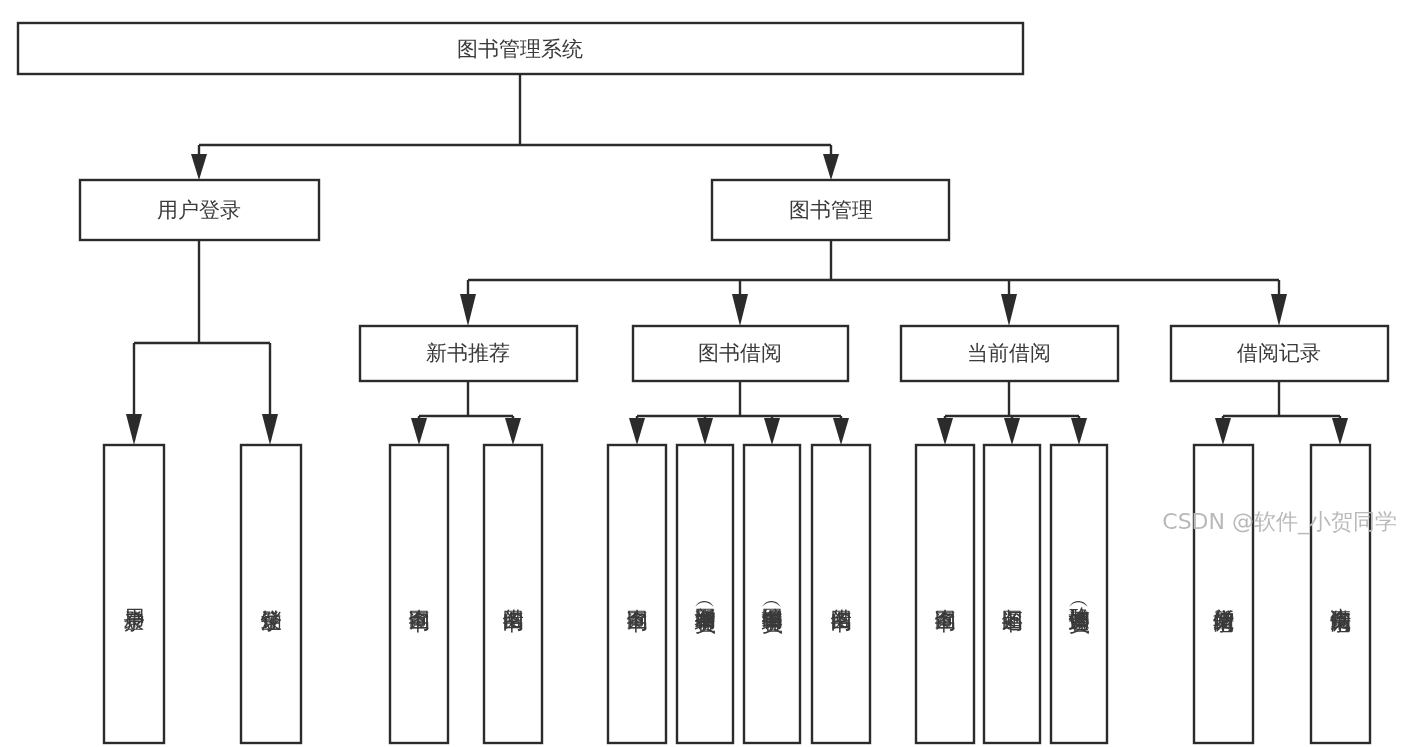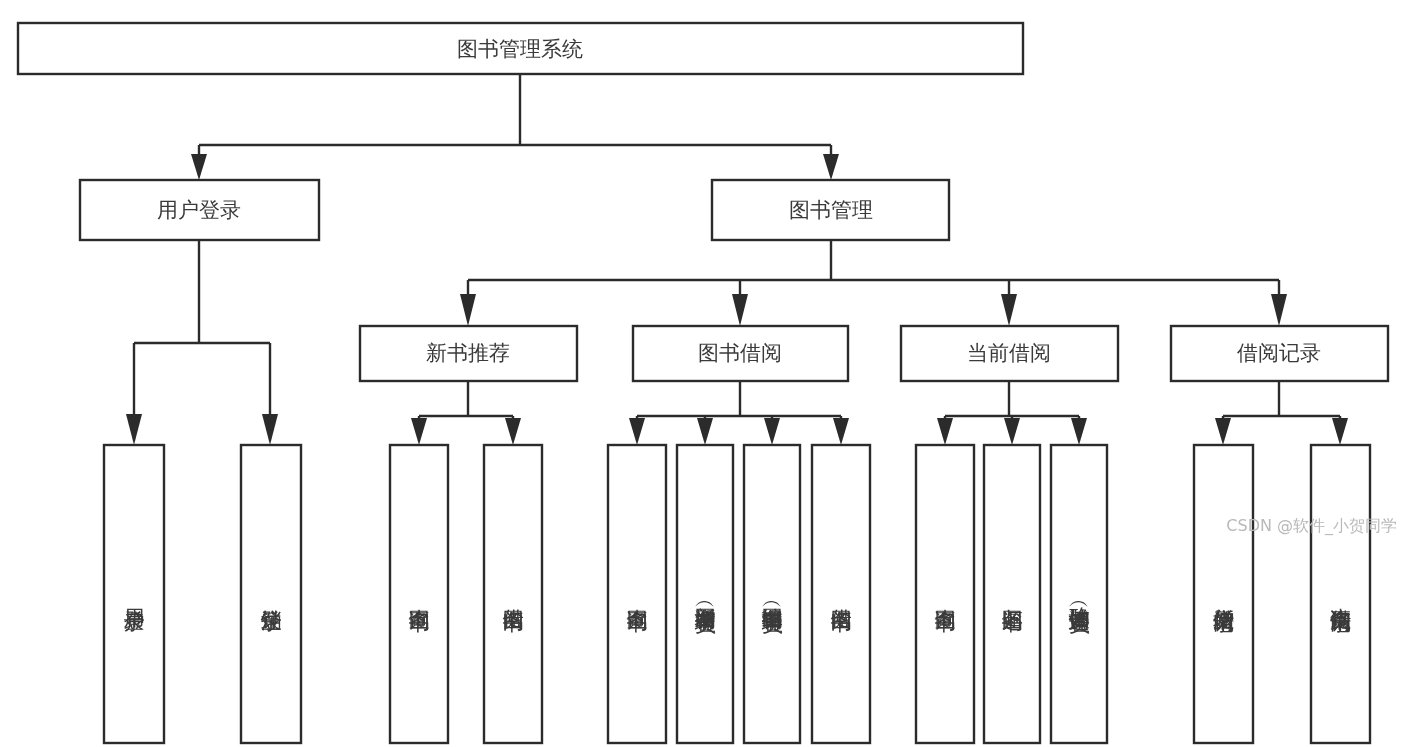--- a/index.html
+++ b/index.html
@@ -63,21 +63,21 @@
     align-items: center;
     justify-content: center;
     pointer-events: none;
     user-select: none;
   }
   .watermark {
     position: absolute;
     right: 8px;
     bottom: 4px;
     font-family: "DejaVu Sans", "Liberation Sans", sans-serif;
-    font-size: 16px;
+    font-size: 22px;
     color: #b9b9b9;
     white-space: nowrap;
     user-select: none;
   }
 </style>
 </head>
 <body>
 
 <div id="diagram-root">
 

